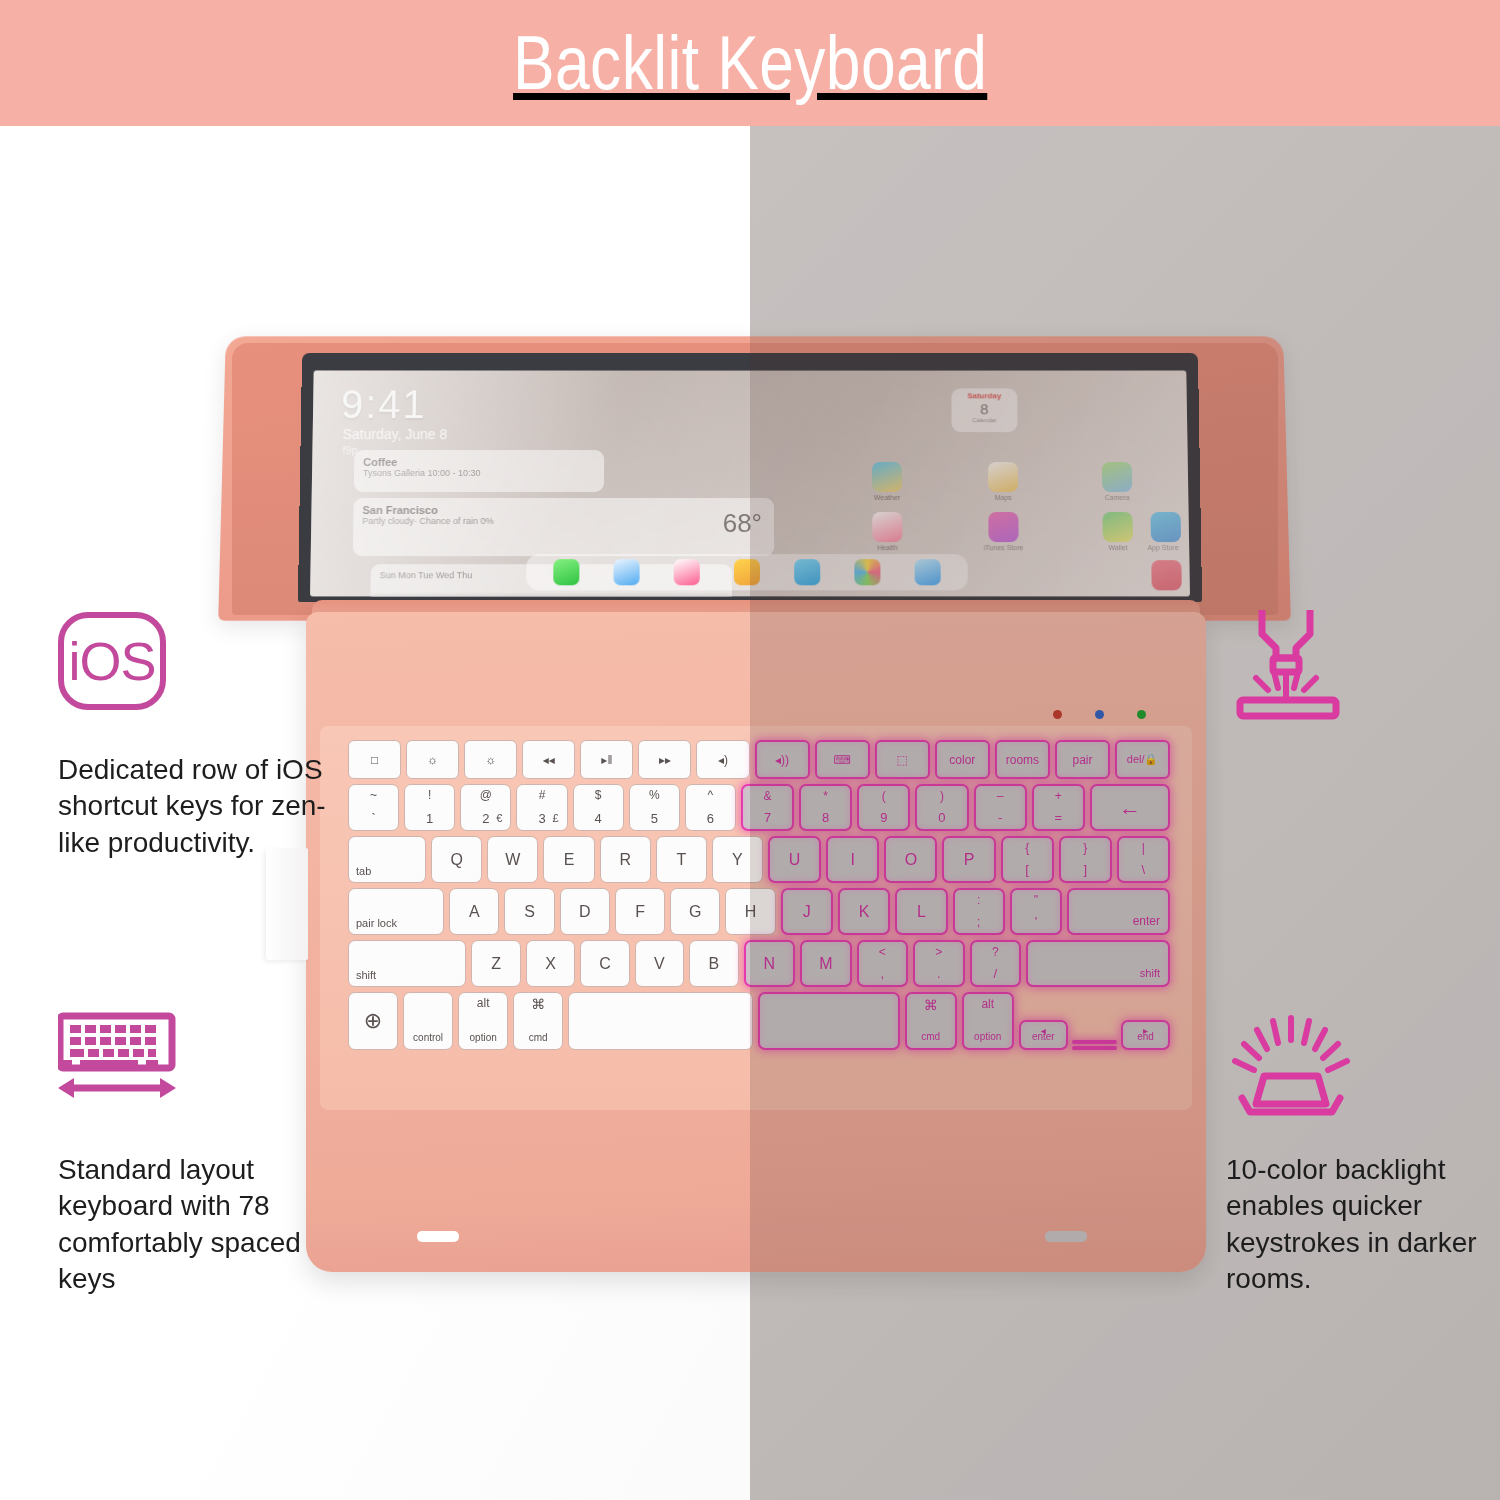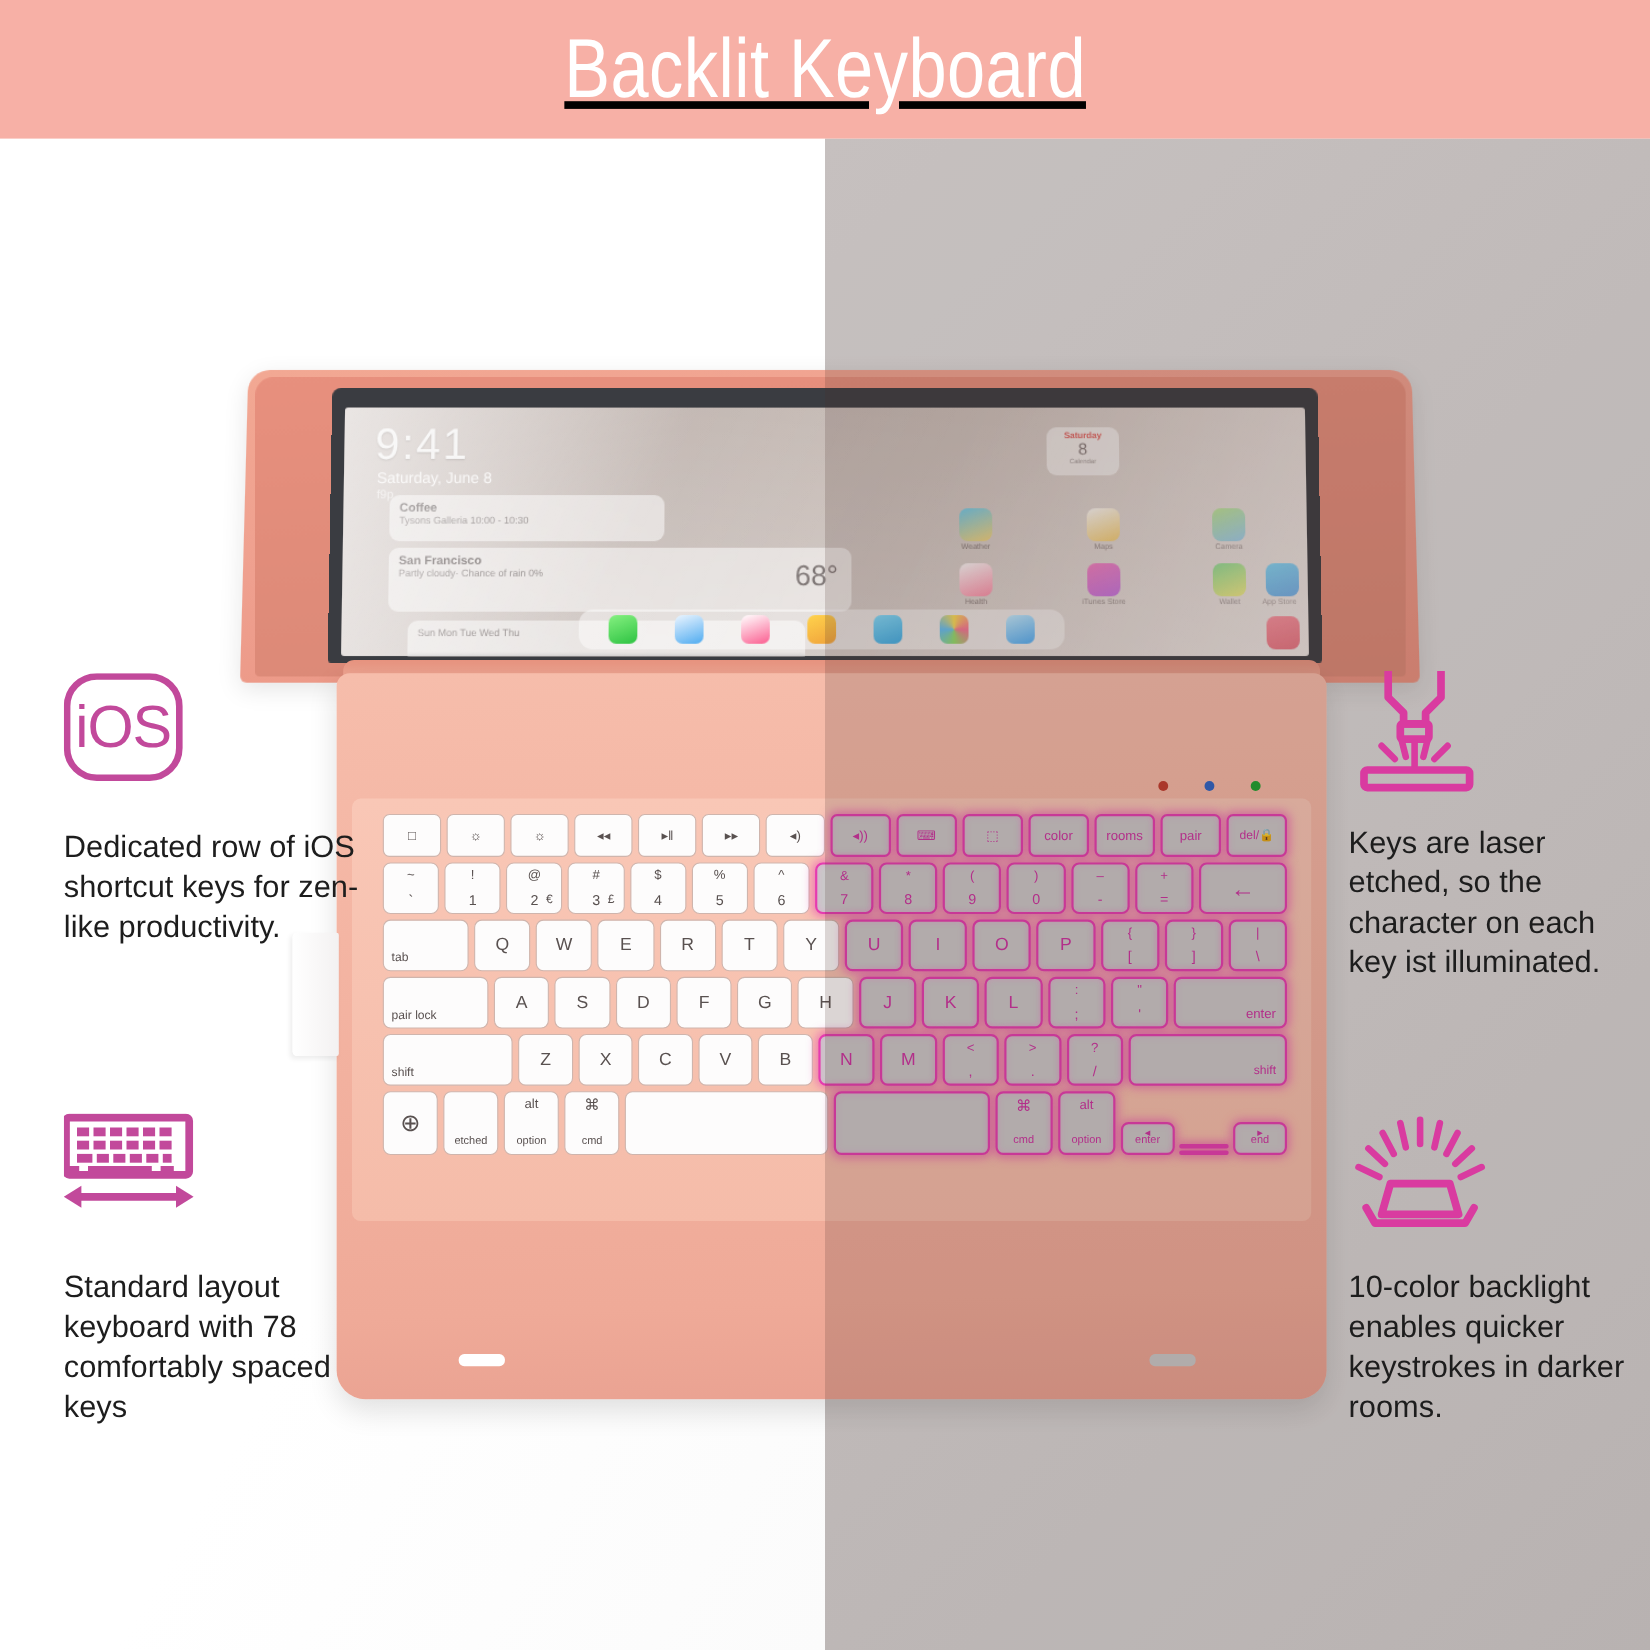--- a/index.html
+++ b/index.html
@@ -556,21 +556,21 @@
       <div class="key lit w-shiftR">
         <span class="legend-right" style="font-size:11px">shift</span>
         </div>
     </div>
 
     <div class="krow bottom">
       <div class="key w-globe">
         <span style="font-size:22px">⊕</span>
         </div>
       <div class="key w-mod">
-        <span class="legend-sub">etched</span>
+        <span class="legend-sub">control</span>
         </div>
       <div class="key w-mod">
         <span class="legend-top">alt</span>
         <span class="legend-sub">option</span>
         </div>
       <div class="key w-mod">
         <span class="legend-top" style="font-size:14px">⌘</span>
         <span class="legend-sub">cmd</span>
         </div>
       <div class="key" style="flex:4.1 1 0"></div>
@@ -670,21 +670,20 @@
       <rect x="57" y="64" width="6" height="30" fill="#d93ba0"></rect>
       <g stroke="#d93ba0" stroke-width="6" stroke-linecap="round">
         <line x1="30" y1="70" x2="42" y2="82"></line>
         <line x1="48" y1="64" x2="52" y2="80"></line>
         <line x1="72" y1="64" x2="68" y2="80"></line>
         <line x1="90" y1="70" x2="78" y2="82"></line>
       </g>
       <rect x="14" y="92" width="96" height="16" rx="3" fill="none" stroke="#d93ba0" stroke-width="7"></rect>
     </svg>
   </div>
-  <div class="feature-text">Keys are laser etched, so the character on each key ist illuminated.</div>
 </div>
 
 <div class="feature" id="feature-backlight">
   <div class="feature-icon">
     <svg width="130" height="110" viewBox="0 0 130 110">
       <g stroke="#d93ba0" stroke-width="6" stroke-linecap="round">
         <line x1="65" y1="6" x2="65" y2="28"></line>
         <line x1="47" y1="9" x2="52" y2="31"></line>
         <line x1="83" y1="9" x2="78" y2="31"></line>
         <line x1="31" y1="18" x2="41" y2="37"></line>

